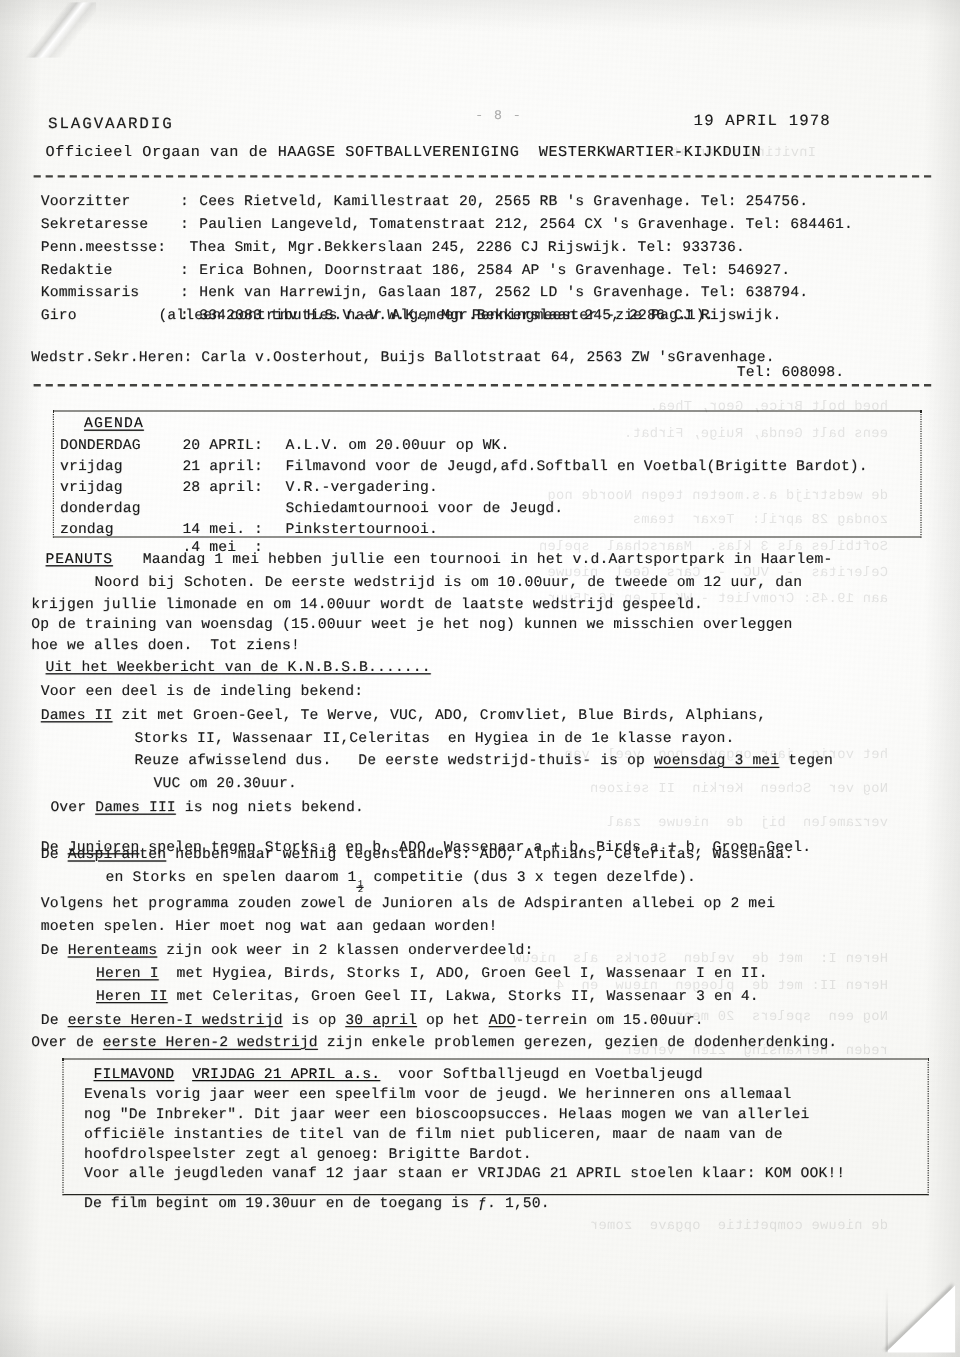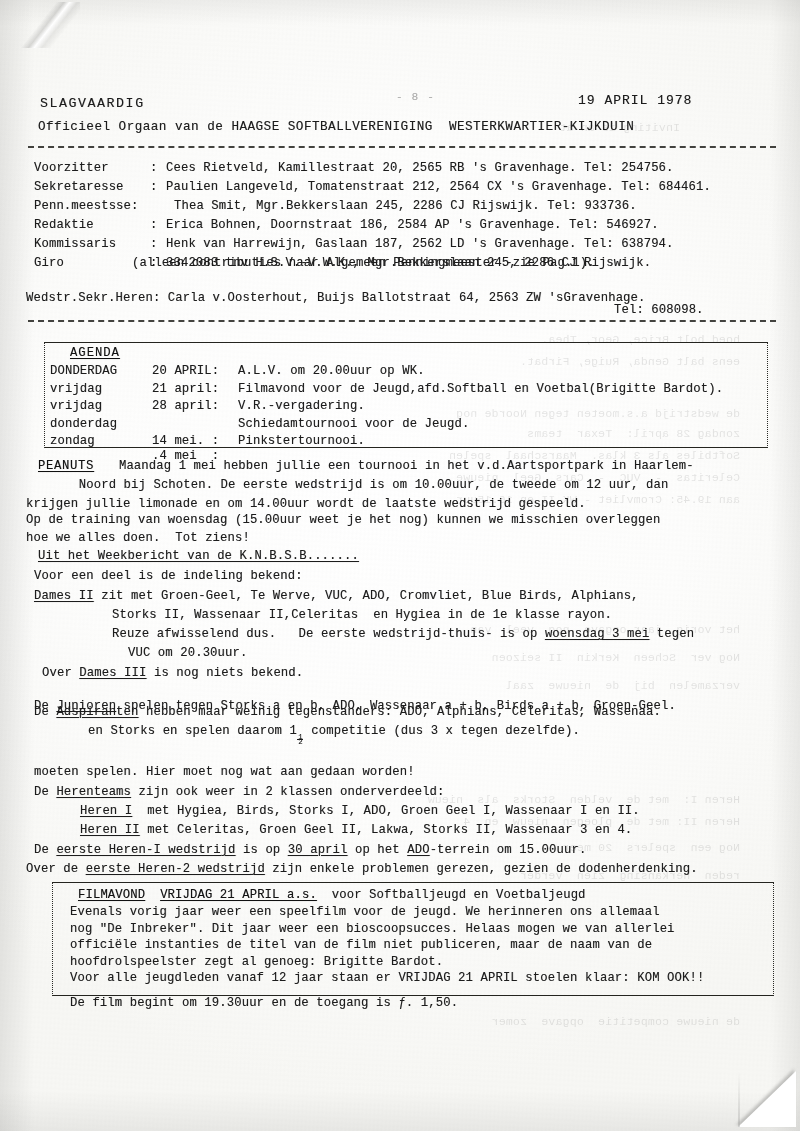--- a/index.html
+++ b/index.html
@@ -180,21 +180,21 @@
     <div class="dash-rule" style="left:28px; top:146px; width:748px;"></div>
 
     <div id="board-block">
         <div class="ln" style="left: 34px; top: 161px;">Voorzitter</div>
         <div class="ln" style="left: 150px; top: 161px;">:</div>
         <div class="ln" style="left: 166px; top: 161px;">Cees Rietveld, Kamillestraat 20, 2565 RB 's Gravenhage. Tel: 254756.</div>
         <div class="ln" style="left: 34px; top: 180px;">Sekretaresse</div>
         <div class="ln" style="left: 150px; top: 180px;">:</div>
         <div class="ln" style="left: 166px; top: 180px;">Paulien Langeveld, Tomatenstraat 212, 2564 CX 's Gravenhage. Tel: 684461.</div>
         <div class="ln" style="left: 34px; top: 199px;">Penn.meestsse:</div>
-        <div class="ln" style="left: 174px; top: 199px;">Thea Smit, Mgr.Bekkerslaan 245, 2286 CJ Rijswijk. Tel: 933736.</div>
+        <div class="ln" style="left: 158px; top: 199px;">Thea Smit, Mgr.Bekkerslaan 245, 2286 CJ Rijswijk. Tel: 933736.</div>
         <div class="ln" style="left: 34px; top: 218px;">Redaktie</div>
         <div class="ln" style="left: 150px; top: 218px;">:</div>
         <div class="ln" style="left: 166px; top: 218px;">Erica Bohnen, Doornstraat 186, 2584 AP 's Gravenhage. Tel: 546927.</div>
         <div class="ln" style="left: 34px; top: 237px;">Kommissaris</div>
         <div class="ln" style="left: 150px; top: 237px;">:</div>
         <div class="ln" style="left: 166px; top: 237px;">Henk van Harrewijn, Gaslaan 187, 2562 LD 's Gravenhage. Tel: 638794.</div>
         <div class="ln" style="left: 34px; top: 256px;">Giro</div>
         <div class="ln" style="left: 150px; top: 256px;">:</div>
         <div class="ln" style="left: 166px; top: 256px;">3342083 tnv H.S.V.-V.W.K., Mgr.Bekkerslaan 245, 2286 CJ Rijswijk.</div>
       </div>
@@ -244,20 +244,21 @@
     <div class="ln" style="left:112px; top:627px;"><span>Reuze afwisselend dus.   De eerste wedstrijd-thuis- is op </span><span class="u">woensdag 3 mei</span><span> tegen</span></div>
     <div class="ln" style="left:128px; top:646px;">VUC om 20.30uur.</div>
 
     <div class="ln" style="left:42px; top:666px;"><span>Over </span><span class="u">Dames III</span><span> is nog niets bekend.</span></div>
 
     <div class="ln" style="left:34px; top:686px;margin-top:13px;"><span>De </span><span class="u">Junioren</span><span> spelen tegen Storks a en b, ADO, Wassenaar a + b, Birds a + b, Groen-Geel.</span></div>
 
     <div class="ln" style="left:34px; top:705px;"><span>De </span><span class="u">Adspiranten</span><span> hebben maar weinig tegenstanders: ADO, Alphians, Celeritas, Wassenaa.</span></div>
     <div class="ln" style="left:88px; top:724px;"><span>en Storks en spelen daarom 1</span><span class="fracbar"><span class="n">1</span><span class="b"></span><span class="d">2</span></span><span> competitie (dus 3 x tegen dezelfde).</span></div>
 
+    <div class="ln" style="left:34px; top:746px;">Volgens het programma zouden zowel de Junioren als de Adspiranten allebei op 2 mei</div>
     <div class="ln" style="left:34px; top:765px;">moeten spelen. Hier moet nog wat aan gedaan worden!</div>
 
     <div class="ln" style="left:34px; top:785px;"><span>De </span><span class="u">Herenteams</span><span> zijn ook weer in 2 klassen onderverdeeld:</span></div>
 
     <div class="ln" style="left:80px; top:804px;"><span class="u">Heren I</span><span>  met Hygiea, Birds, Storks I, ADO, Groen Geel I, Wassenaar I en II.</span></div>
 
     <div class="ln" style="left:80px; top:823px;"><span class="u">Heren II</span><span> met Celeritas, Groen Geel II, Lakwa, Storks II, Wassenaar 3 en 4.</span></div>
 
     <div class="ln" style="left:34px; top:843px;"><span>De </span><span class="u">eerste Heren-I wedstrijd</span><span> is op </span><span class="u">30 april</span><span> op het </span><span class="u">ADO</span><span>-terrein om 15.00uur.</span></div>
 

